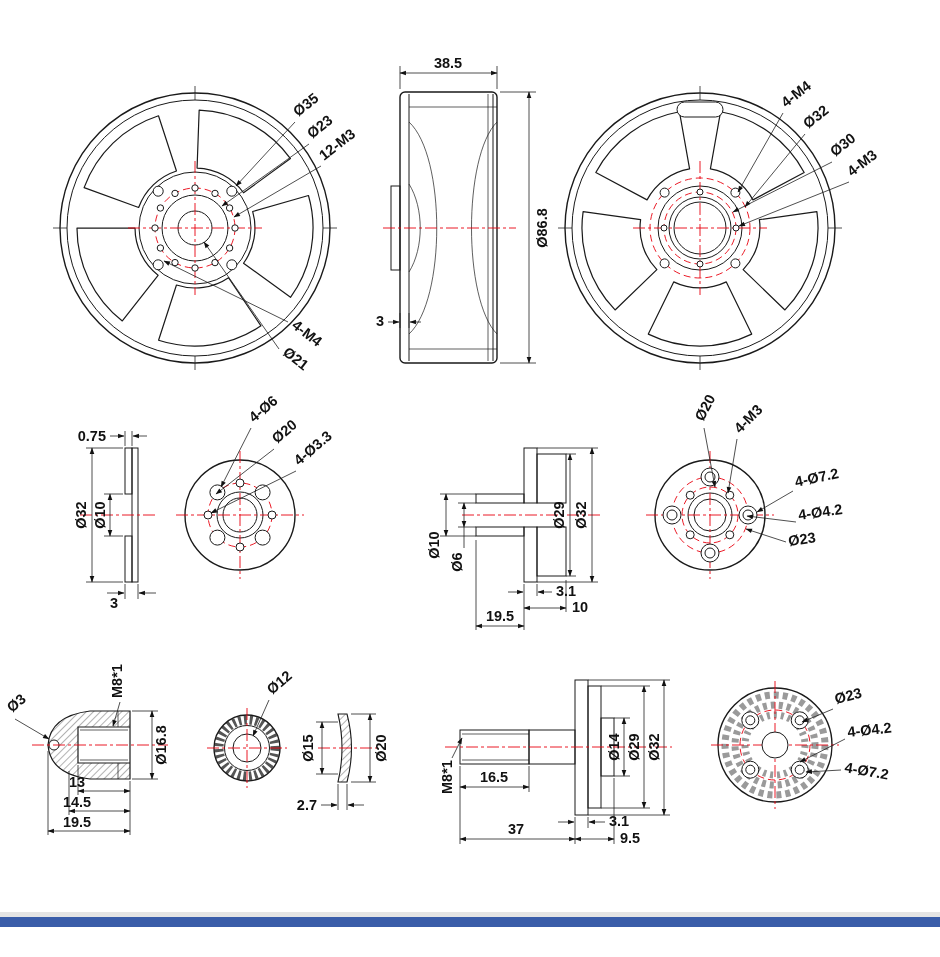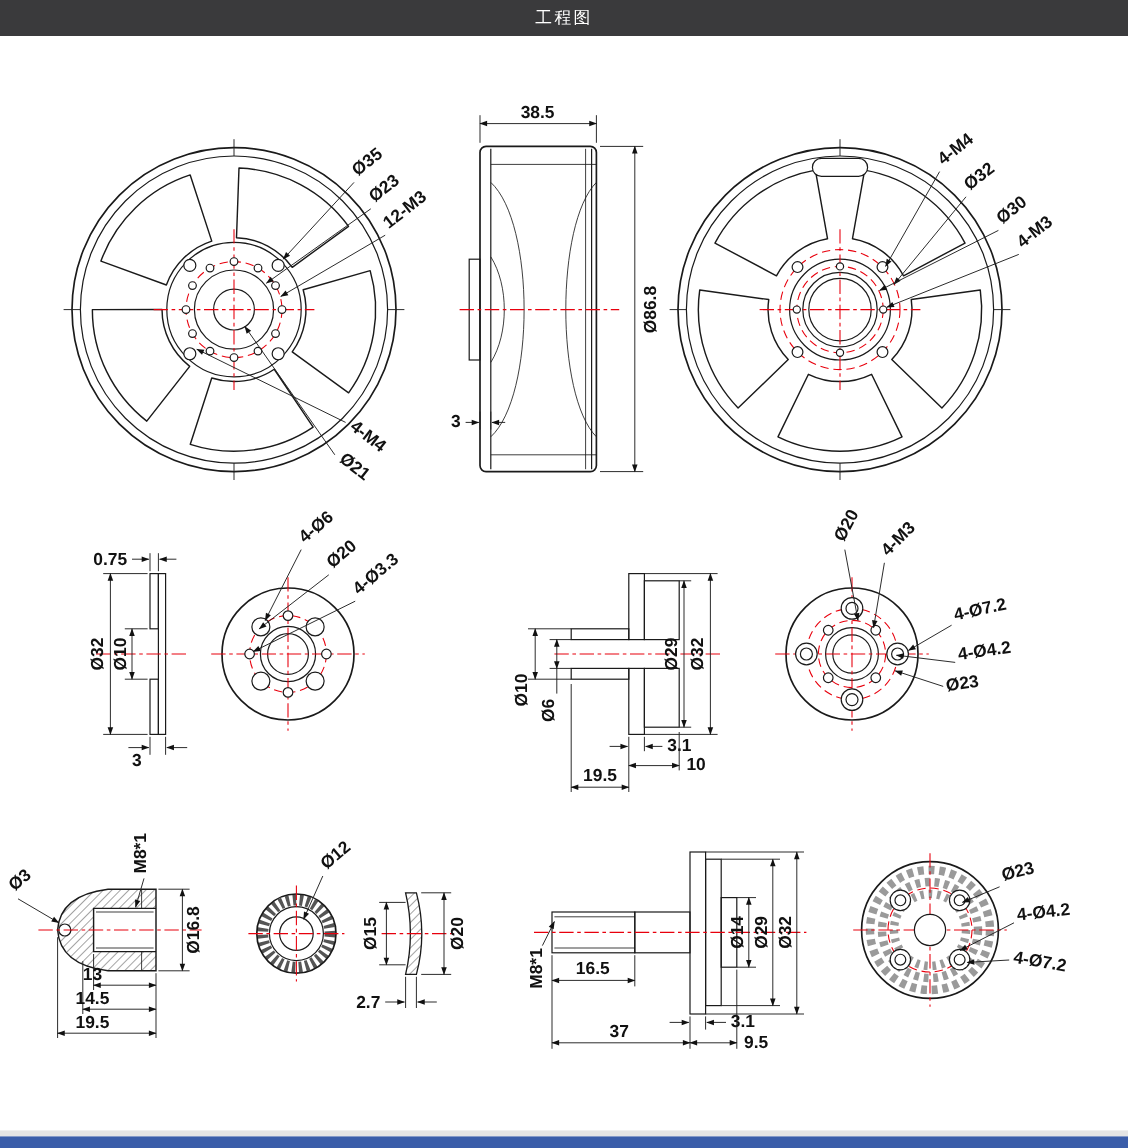--- a/index.html
+++ b/index.html
@@ -17,23 +17,20 @@
   .cl{fill:none;stroke:#e8000d;stroke-width:0.9;stroke-dasharray:12 3 3 3;}
   .bc{fill:none;stroke:#e8000d;stroke-width:0.9;stroke-dasharray:7 4;}
   .wh{fill:#fff;}
   .dim{font:700 14.5px "Liberation Sans",sans-serif;fill:#111;}
 </style>
 </head>
 <body>
 
 <div class="page">
 
-  <div class="titlebar">
-    <span>工程图</span>
-  </div>
 
   <svg class="sheet" width="940" height="912" viewBox="0 30 940 912" xmlns="http://www.w3.org/2000/svg">
     <defs>
       <marker id="arr" viewBox="0 0 10 10" refX="9.3" refY="5" markerWidth="11" markerHeight="8" orient="auto-start-reverse">
         <path d="M0,1.4 L10,5 L0,8.6 Z" fill="#111"></path>
       </marker>
       <pattern id="h" width="5" height="5" patternUnits="userSpaceOnUse" patternTransform="rotate(45)">
         <line x1="0" y1="0" x2="0" y2="5" stroke="#555" stroke-width="0.9"></line>
       </pattern>
       <path id="wedge" d="M53.9,-26.3 L106.1,-51.7 A118,118 0 0 1 106.1,51.7 L53.9,26.3 A60,60 0 0 0 53.9,-26.3 Z" fill="#fff" stroke="#1a1a1a" stroke-width="1.2" stroke-linejoin="round"></path>

